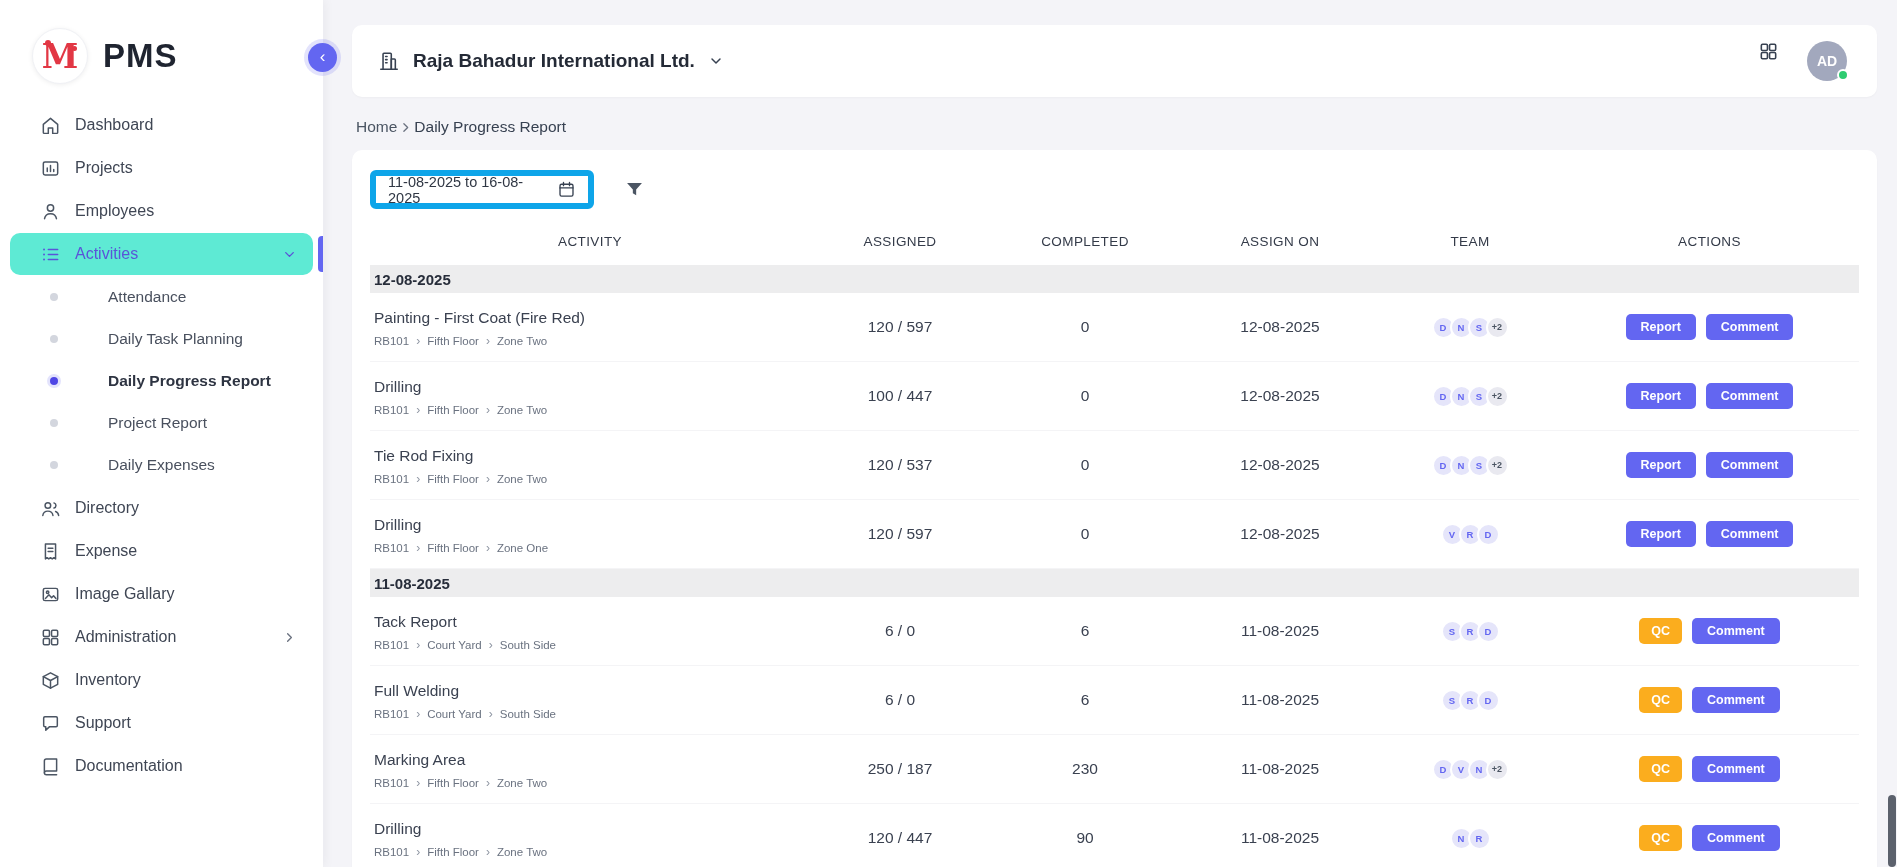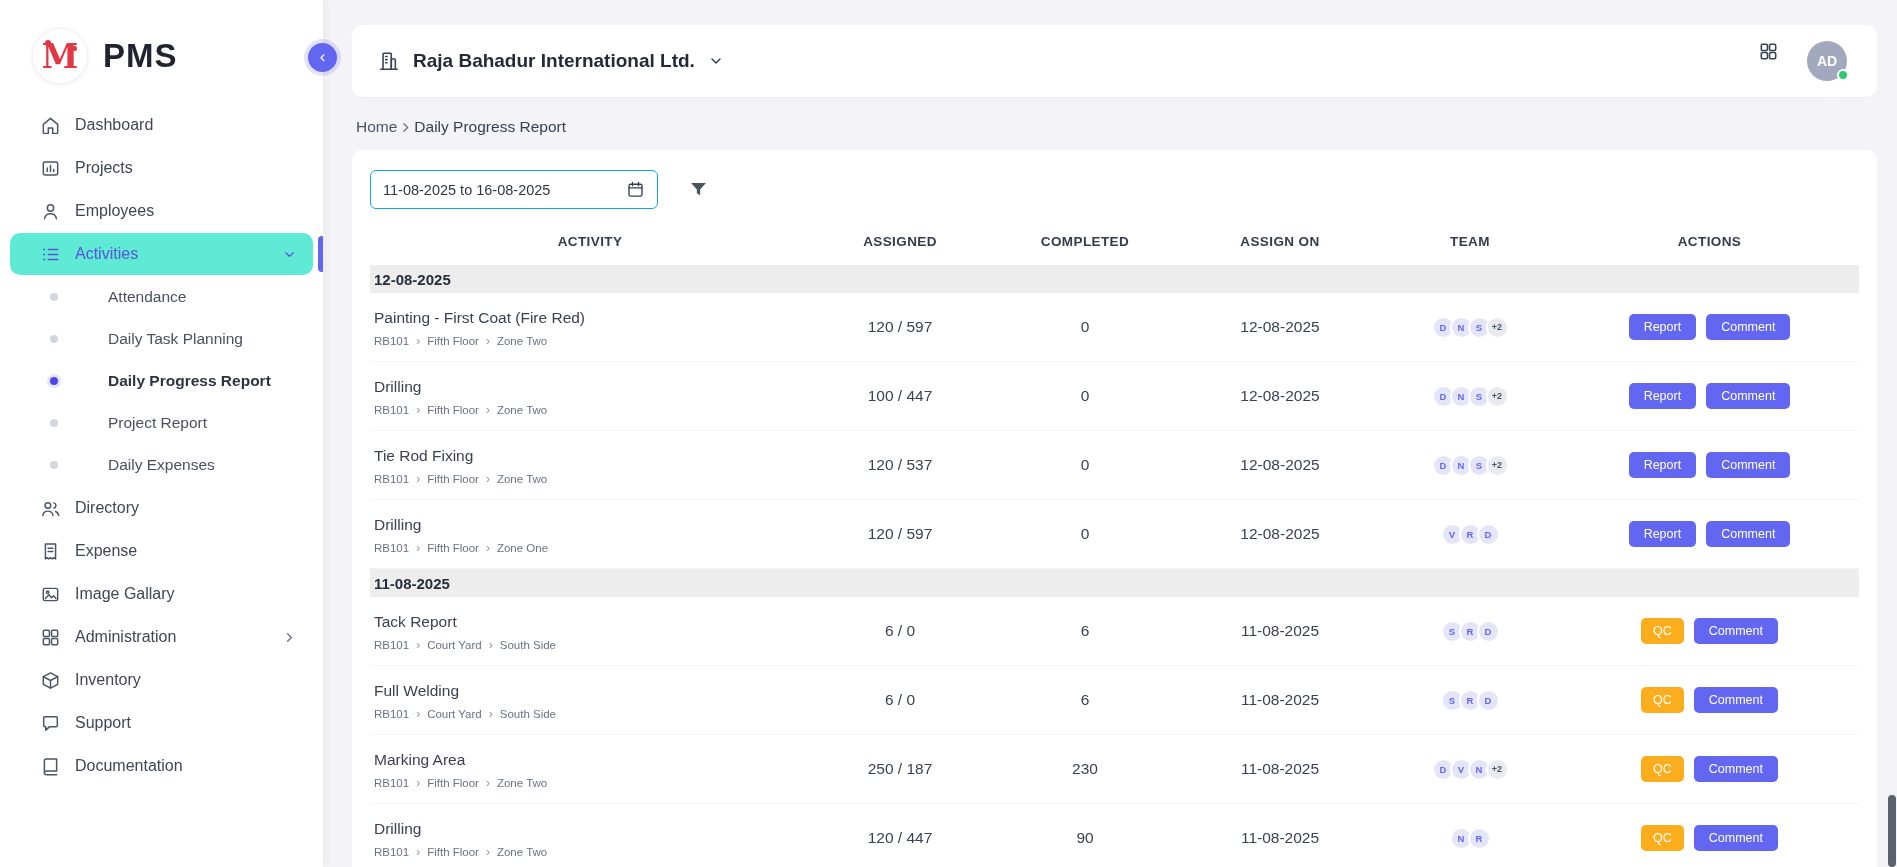--- a/index.html
+++ b/index.html
@@ -49,42 +49,42 @@
     display:flex;align-items:center;justify-content:center;position:relative;cursor:pointer}
   .status-dot{position:absolute;right:-2px;bottom:0;width:12px;height:12px;background:#2ecc71;
     border:2px solid #fff;border-radius:50%}
 
   .breadcrumb{display:flex;align-items:center;gap:2px;margin:21px 0 14px 4px;font-size:15.5px;color:#4b5563}
   .breadcrumb .sep{color:#9aa1ac;display:flex}
   .breadcrumb .current{color:#374151}
 
   .content-card{background:#fff;border-radius:10px;padding:20px 18px 0;height:740px;box-shadow:0 1px 2px rgba(0,0,0,.03)}
   .filter-row{display:flex;align-items:center;gap:30px}
-  .date-input{width:288px;height:39px;border:1px solid #0ea5e9;border-radius:6px;display:flex;align-items:center;
+  .date-input{width:224px;height:39px;border:6px solid #0ea5e9;border-radius:6px;display:flex;align-items:center;
     padding:0 12px;font-size:14.5px;color:#303744;gap:18px;cursor:pointer;background:#fff}
   .date-input .val{flex:1}
 
   .thead,.tr{display:grid;grid-template-columns:440px 180px 190px 200px 180px 1fr;align-items:center}
-  .thead{height:48px;margin-top:8px;font-size:13.5px;font-weight:700;color:#343b49;letter-spacing:.4px}
+  .thead{height:48px;margin-top:8px;font-size:13.5px;font-weight:400;color:#343b49;letter-spacing:.4px}
   .thead .th{text-align:center}
   .group-row{background:#ededee;height:28px;display:flex;align-items:center;padding:0 4px;
     font-weight:700;font-size:15px;color:#272d3a}
   .tr{min-height:69px;border-bottom:1px solid #f4f4f6}
   .td.c{text-align:center;font-size:15.5px;color:#3a4150}
   .td-activity{padding:11px 4px 9px}
   .act-name{font-size:15.5px;color:#3a4150;margin-bottom:8px}
   .act-path{font-size:11.5px;color:#6a7280;display:flex;align-items:center;gap:7px}
   .path-sep{color:#8f96a3;font-size:12px;line-height:1}
   .team{display:flex;justify-content:center;align-items:center}
   .av{width:23px;height:23px;border-radius:50%;background:#e5e5fa;color:#6366f1;font-size:9.5px;font-weight:700;
     display:inline-flex;align-items:center;justify-content:center;border:2px solid #fff;margin-left:-5px}
   .av:first-child{margin-left:0}
   .av.extra{background:#e9e9f0;color:#4b5563;font-size:9px}
   .actions{display:flex;justify-content:center;gap:10px}
-  .btn{border:none;border-radius:5px;color:#fff;font-size:12.5px;font-weight:400;padding:7px 15px;
+  .btn{border:none;border-radius:5px;color:#fff;font-size:12.5px;font-weight:700;padding:7px 15px;
     cursor:pointer;font-family:inherit;line-height:1}
   .btn.indigo{background:#6366f1}
   .btn.amber{background:#fbad1e;padding:7px 12px}
 
   .scroll-thumb{position:fixed;right:1px;bottom:0;width:8px;height:72px;background:#5b616c;border-radius:4px}
 </style>
 </head>
 <body>
 
 <aside class="sidebar">

